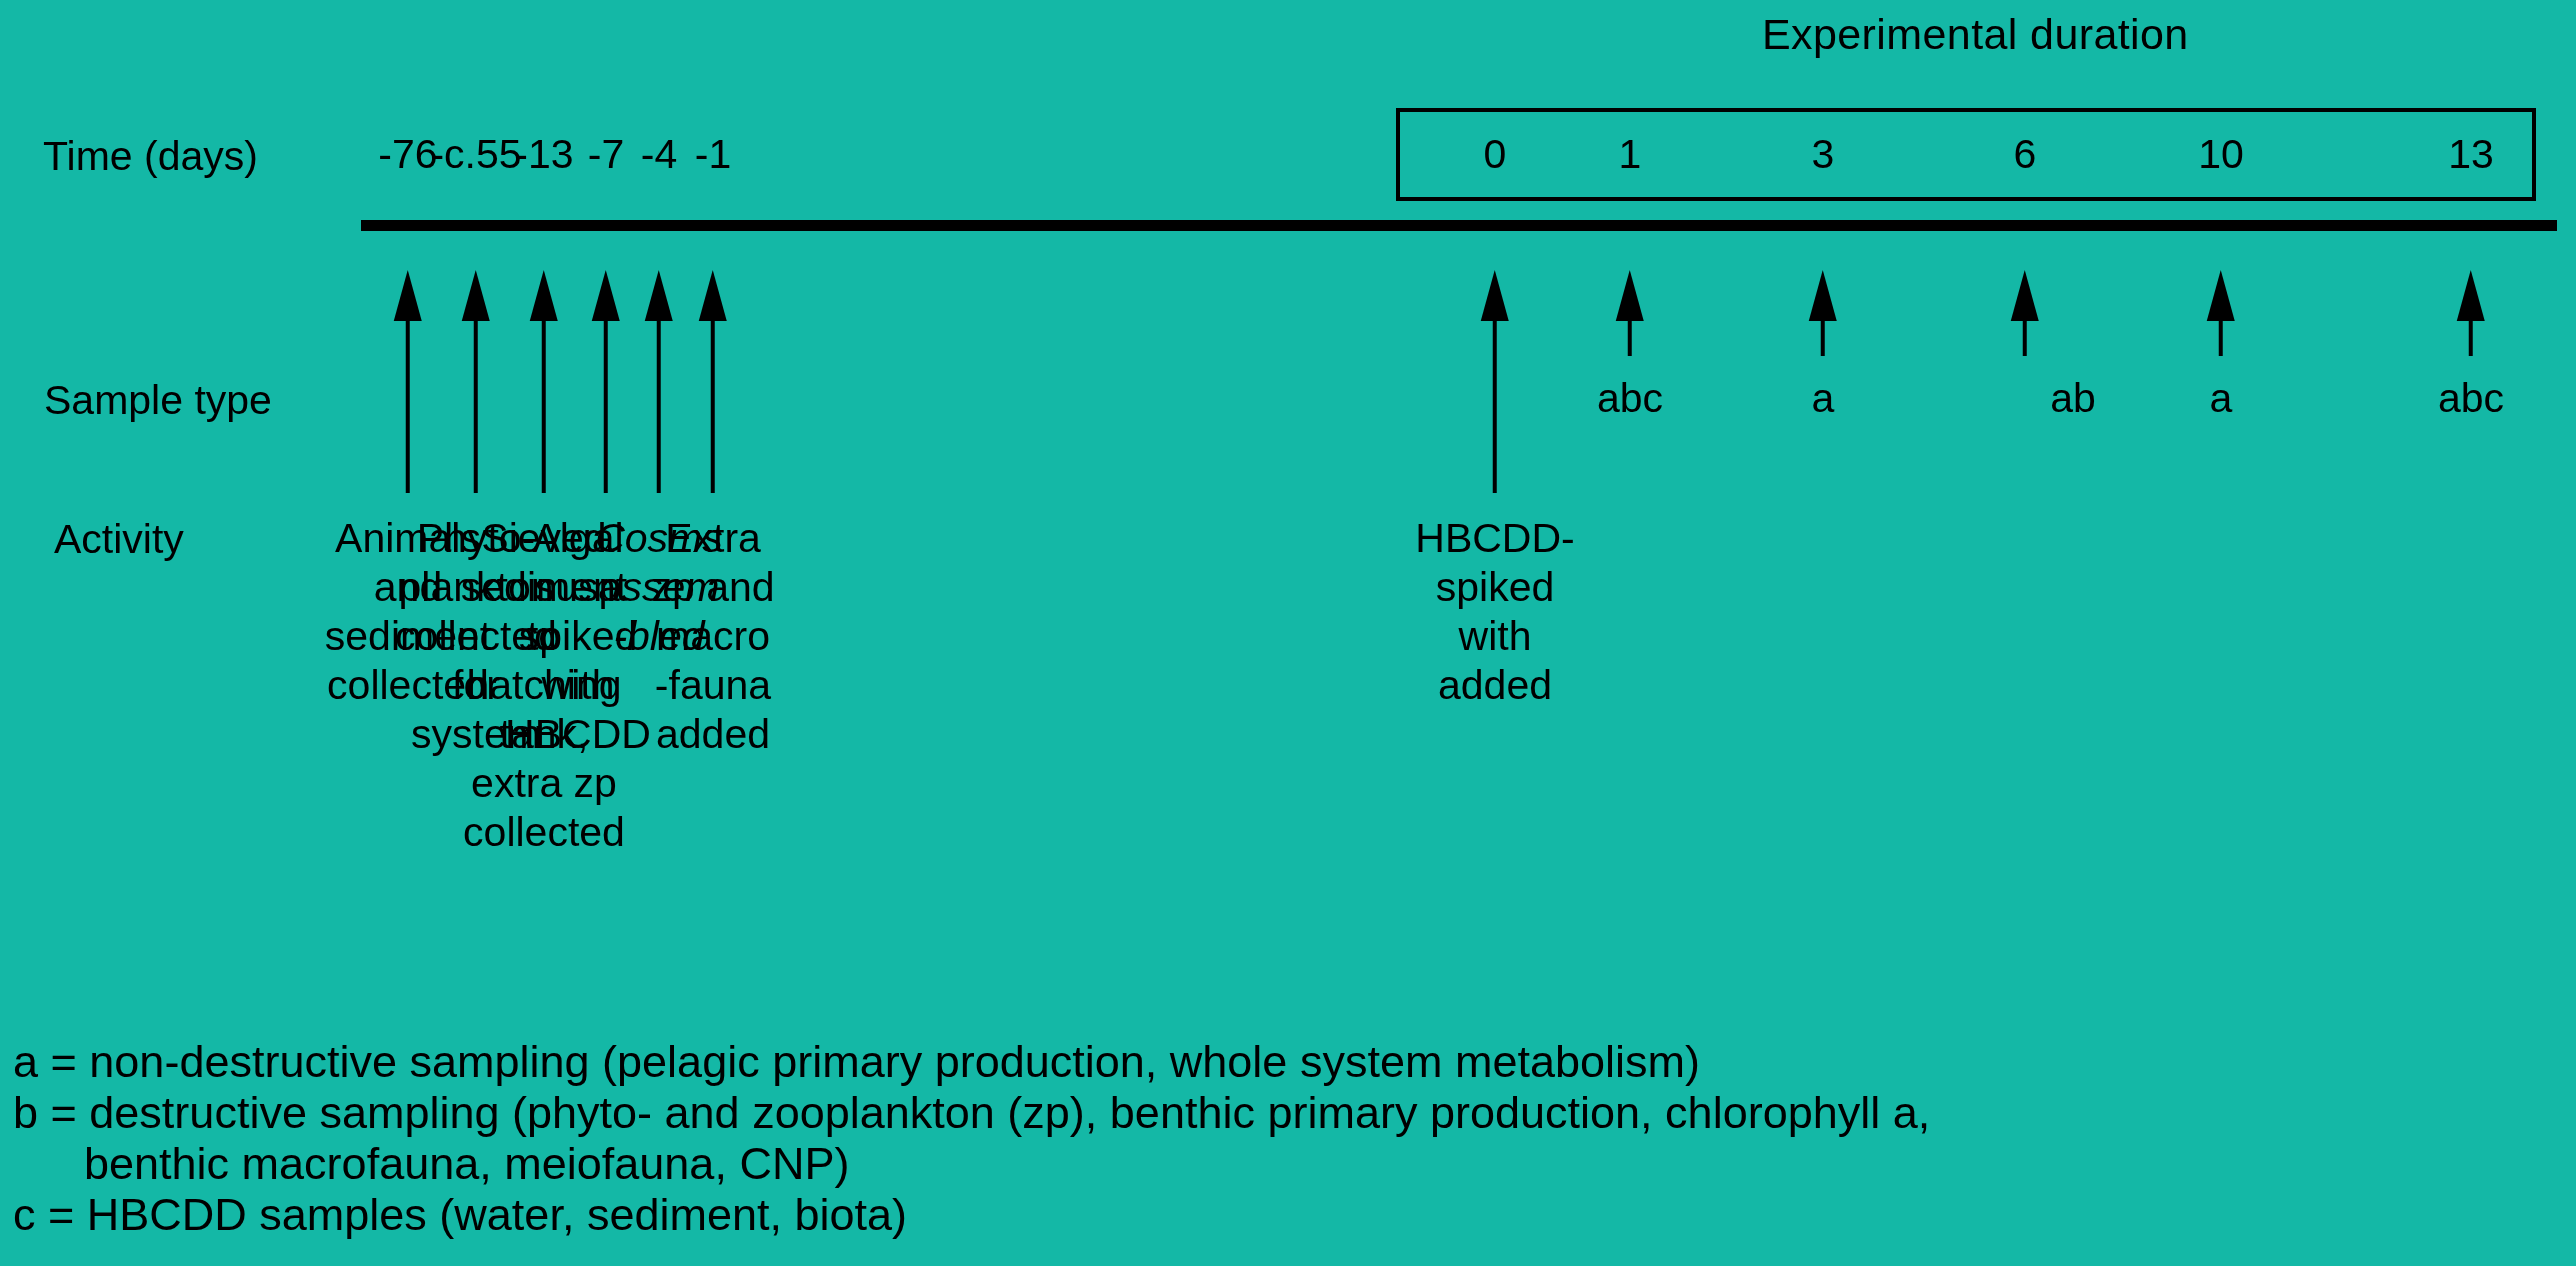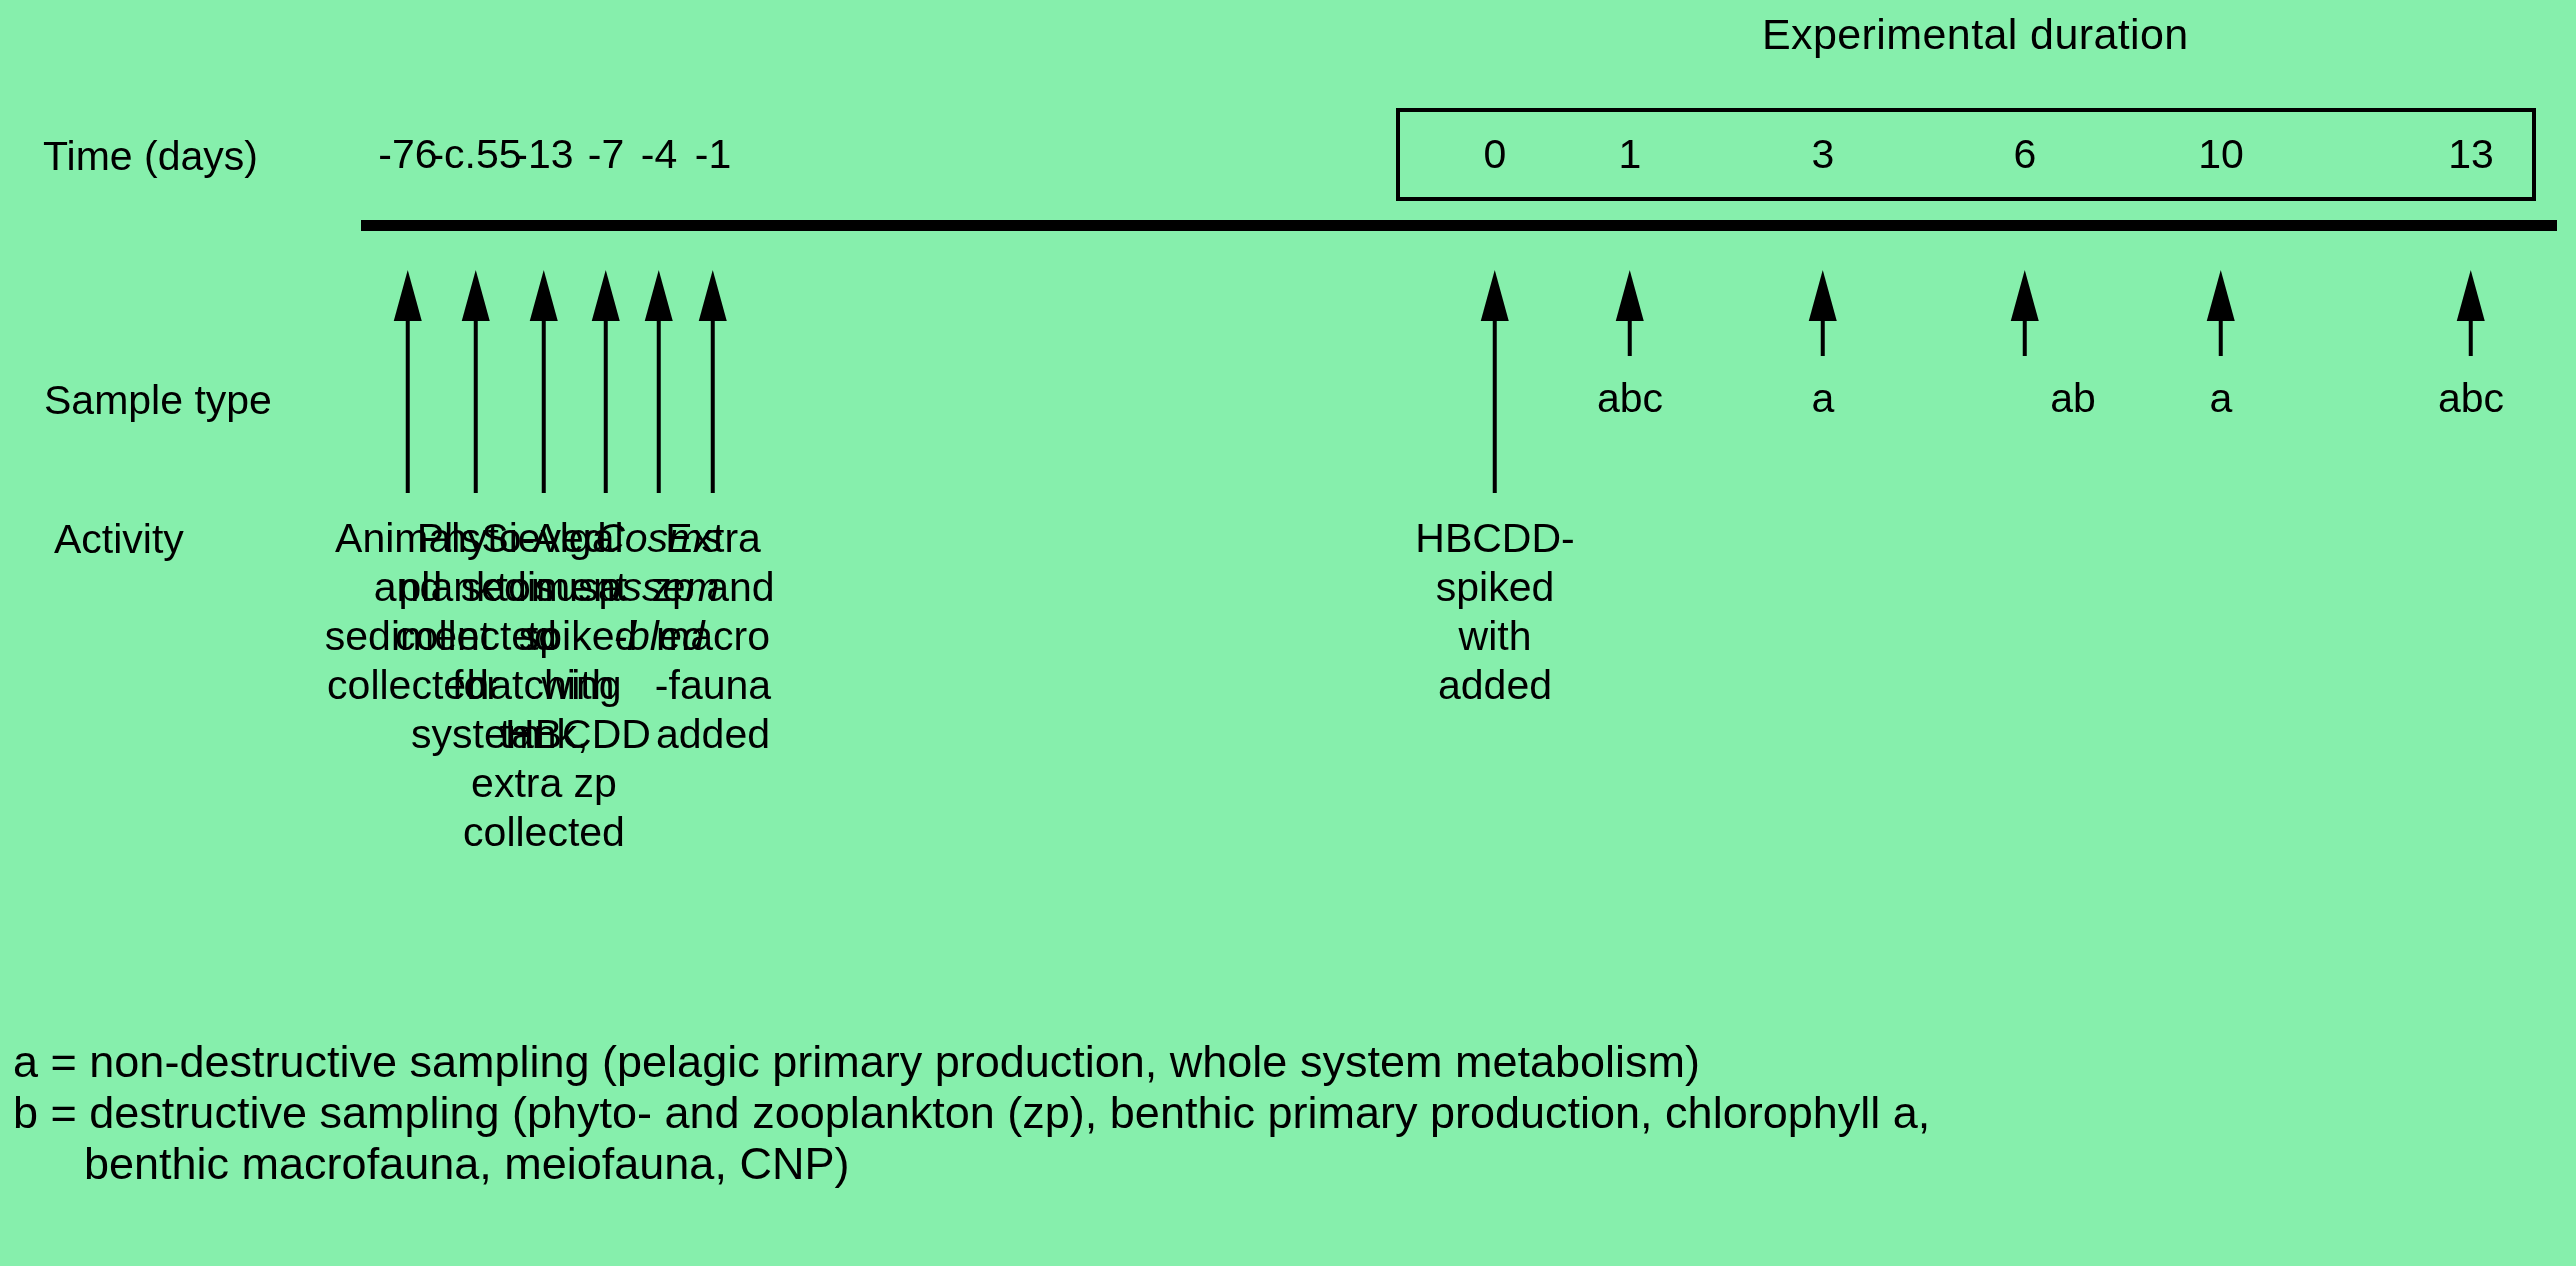--- a/index.html
+++ b/index.html
@@ -4,21 +4,21 @@
 <style>
   html, body {
     margin: 0;
     padding: 0;
     background: #ffffff;
   }
   #page {
     position: relative;
     width: 2576px;
     height: 1266px;
-    background: #86efac;
+    background: #14b8a6;
     font-family: "Liberation Sans", sans-serif;
     color: #000000;
     overflow: hidden;
   }
 
   
   .abs { position: absolute; white-space: pre; }
 
   .title-exp {
     font-size: 43px;
@@ -252,16 +252,17 @@
       </div>
       <div class="sample-code" style="left: 2471px;">abc</div>
     </div>
 
   <div class="timeline-bar"></div>
 
   <div class="legend" id="legend-layer">
       <span class="lg-line">a = non-destructive sampling (pelagic primary production, whole system metabolism)</span>
       <span class="lg-line">b = destructive sampling (phyto- and zooplankton (zp), benthic primary production, chlorophyll a,</span>
       <span class="lg-line indent">benthic macrofauna, meiofauna, CNP)</span>
+      <span class="lg-line">c = HBCDD samples (water, sediment, biota)</span>
     </div>
 
 </div>
 
 
 </body></html>

